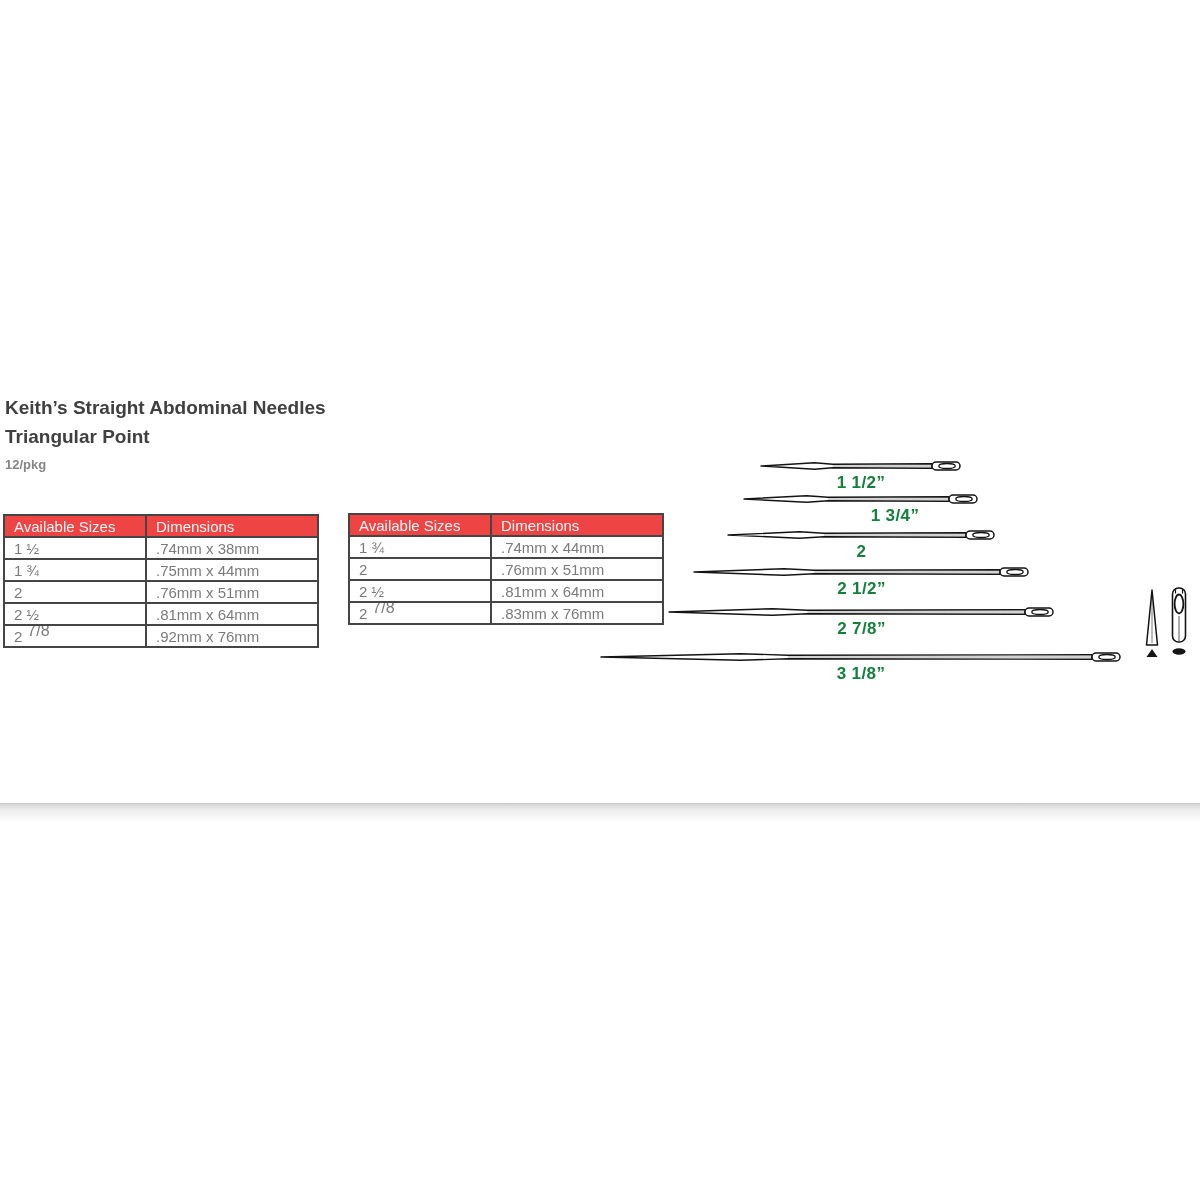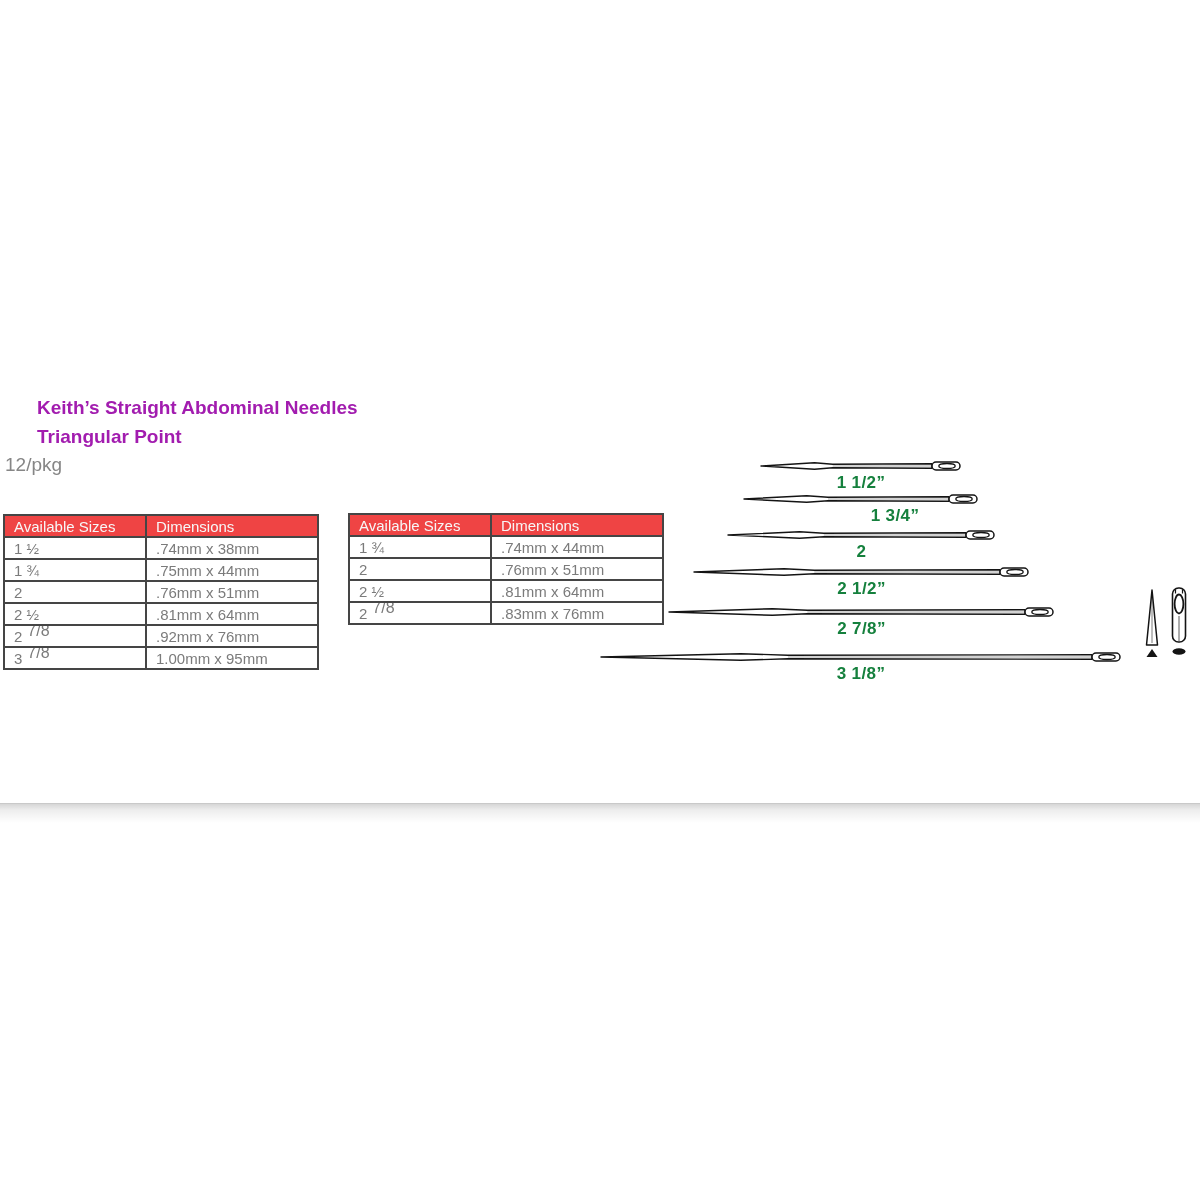--- a/index.html
+++ b/index.html
@@ -1,24 +1,24 @@
 <!DOCTYPE html>
 <html><head>
 <meta charset="utf-8">
 <style>
   html,body{margin:0;padding:0;background:#ffffff;}
   body{width:1200px;height:1200px;font-family:"Liberation Sans",sans-serif;}
   .canvas{position:relative;width:1200px;height:1200px;background:#ffffff;overflow:hidden;}
 
   
   .header{position:absolute;left:5px;top:393px;}
-  .title-line{font-size:19px;font-weight:bold;color:#a21caf;line-height:29px;white-space:nowrap;margin-left:32px;}
+  .title-line{font-size:19px;font-weight:bold;color:#404040;line-height:29px;white-space:nowrap;}
   .sku-line{font-size:19px;line-height:27px;color:#868686;white-space:nowrap;}
   .sku-line .sku{color:#141414;font-weight:bold;}
-  .pkg-line{font-size:19px;line-height:27px;color:#868686;}
+  .pkg-line{font-size:13px;line-height:27px;color:#868686;font-weight:bold;}
 
   
   table.size-table{position:absolute;border-collapse:collapse;table-layout:fixed;}
   #table1{left:3px;top:514px;}
   #table2{left:348px;top:513px;}
   .size-table th,.size-table td{
     border:2px solid #454545;height:20px;padding:0 0 0 9px;
     text-align:left;vertical-align:middle;white-space:nowrap;overflow:hidden;
   }
   .size-table th{background:#ef4444;color:#f7f7f7;font-size:15px;font-weight:normal;}
@@ -72,24 +72,20 @@
           <td>2</td>
           <td>.76mm x 51mm</td>
         </tr>
         <tr>
           <td>2 ½</td>
           <td>.81mm x 64mm</td>
         </tr>
         <tr>
           <td>2<sup>7/8</sup></td>
           <td>.92mm x 76mm</td>
-        </tr>
-        <tr>
-          <td>3<sup>7/8</sup></td>
-          <td>1.00mm x 95mm</td>
         </tr>
       </tbody>
   </table>
 
   <table class="size-table" id="table2">
     <colgroup>
         <col style="width:142px">
         <col style="width:172px">
       </colgroup>
     <thead>

